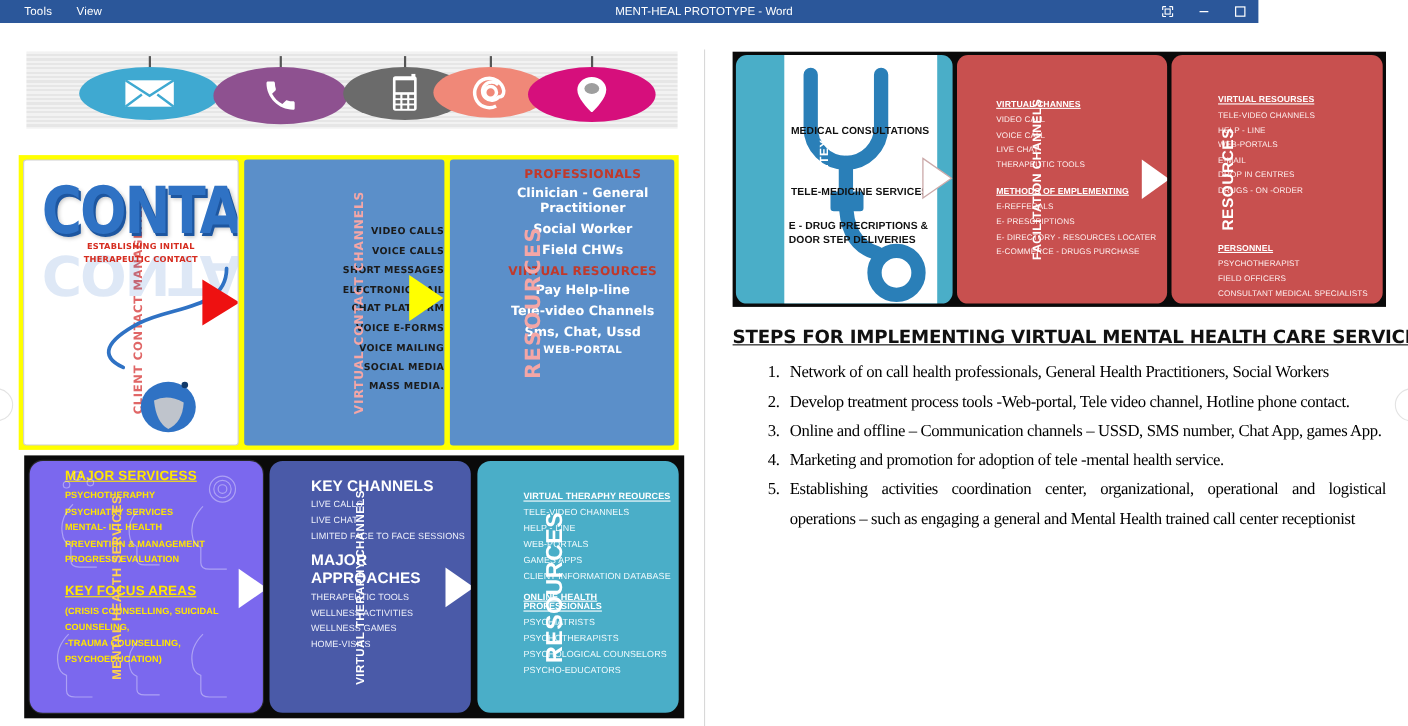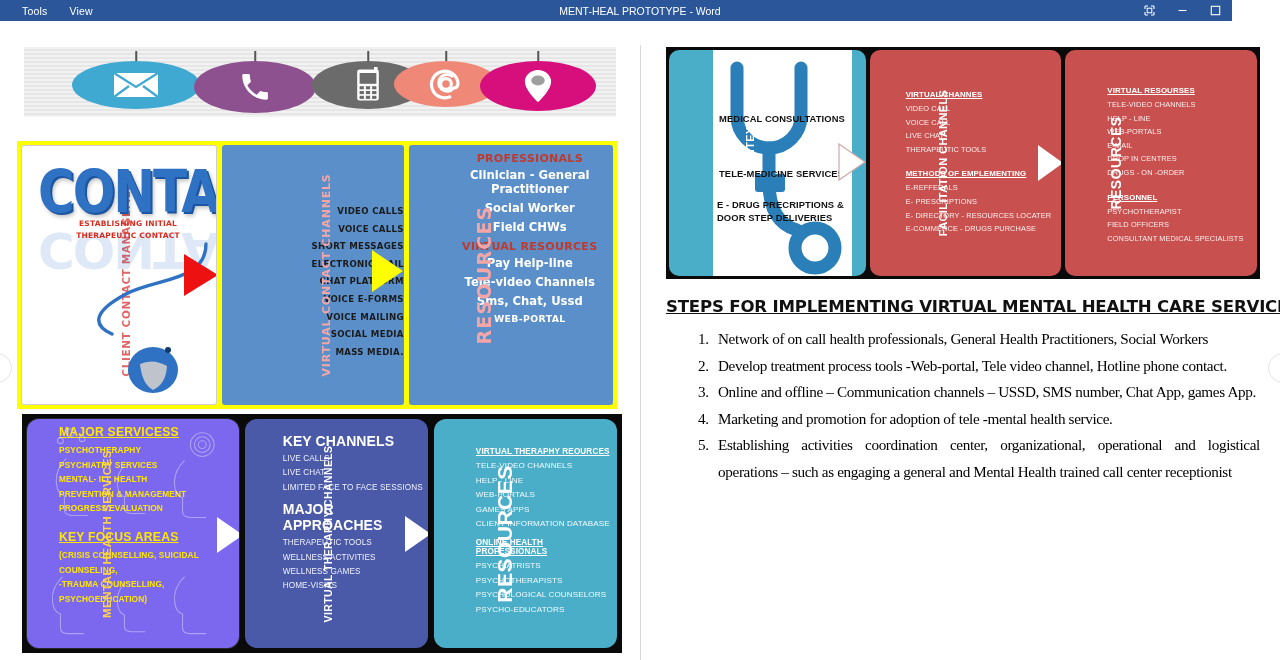--- a/index.html
+++ b/index.html
@@ -5,21 +5,21 @@
   * { box-sizing: border-box; margin: 0; padding: 0; }
   html, body {
     width: 1280px; height: 660px;
     background: #ffffff;
     font-family: "Liberation Sans", sans-serif;
     overflow: hidden;
   }
 
   
   #titlebar {
-    position: absolute; top: 0; left: 0; width: 1232px; height: 21px;
+    position: absolute; top: 0; left: 0; width: 1144px; height: 21px;
     background: #2b579a; color: #ffffff;
     display: flex; align-items: center;
     font-size: 10.5px;
   }
   .tb-menu { display: flex; align-items: center; gap: 22px; padding-left: 22px; }
   .tb-menu span { cursor: default; letter-spacing: .2px; }
   #tb-title {
     position: absolute; left: 0; width: 1280px; text-align: center;
     font-size: 10.5px; pointer-events: none;
   }
@@ -302,21 +302,21 @@
   #rpI { width: 193px; background: #c8504f; }
   #rpI .vlabel {
     position: absolute; left: 4px; top: 50%;
     transform: translateY(-50%) rotate(-90deg);
     white-space: nowrap; color: #ffffff; font-weight: bold;
     font-size: 14px; letter-spacing: .5px;
   }
   #rpI .body { margin-left: 42px; margin-top: 36px; width: 150px; }
   #rpI .hd {
     color: #ffffff; font-weight: bold; font-size: 7.9px;
-    text-decoration: underline; margin-bottom: 3px; letter-spacing: .1px;
+    text-decoration: underline; margin-bottom: 3px; letter-spacing: .1px; margin-top: 28px;
   }
   #rpI .it { color: #fdeeee; font-size: 7.4px; line-height: 13.6px; letter-spacing: .1px; }
   #rpI .gap { height: 13px; }
 
   
   #stepsWrap { margin-top: 18px; }
   #stepsTitle {
     font-family: "DejaVu Sans", sans-serif;
     font-weight: bold; font-size: 16.6px; color: #111;
     text-decoration: underline; letter-spacing: -.2px;

